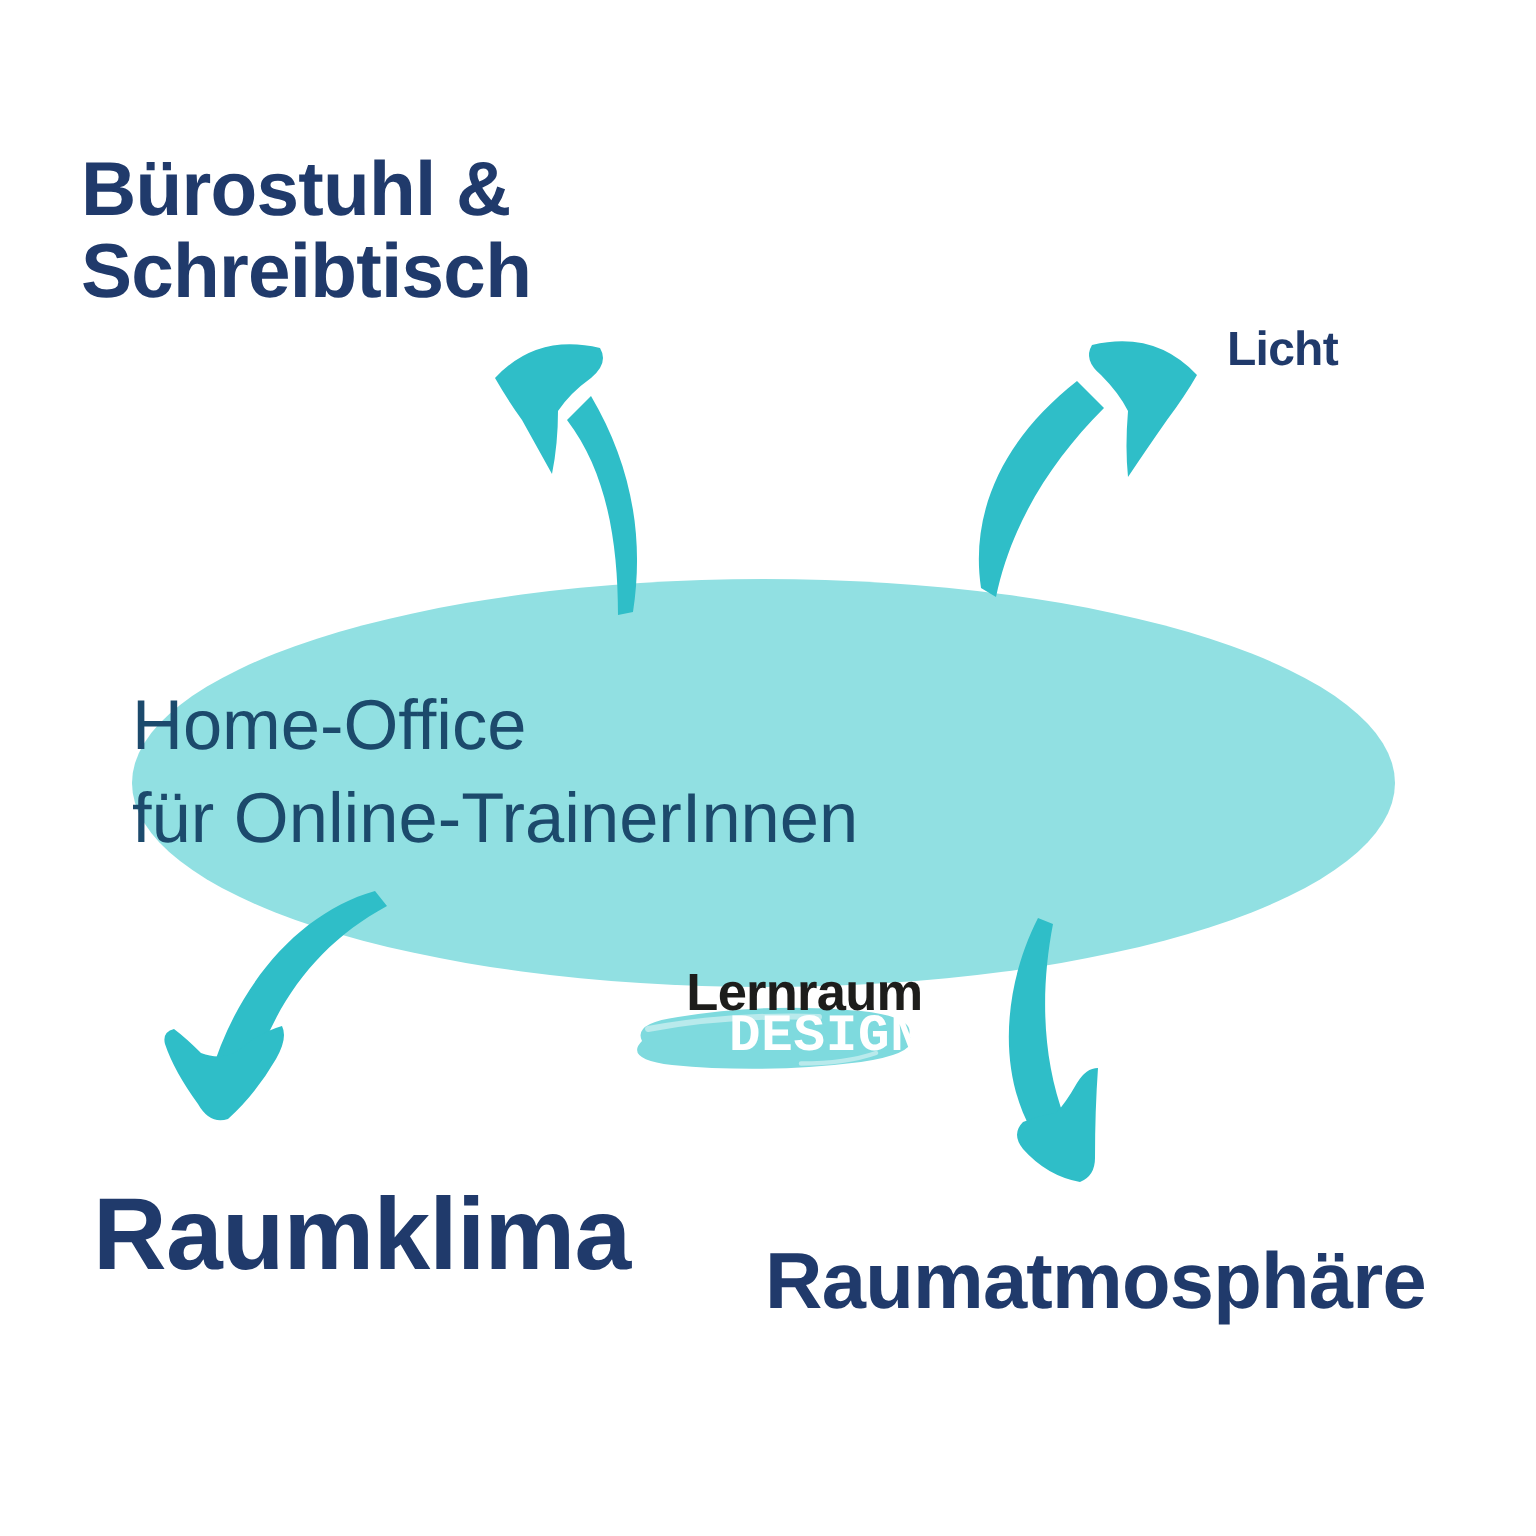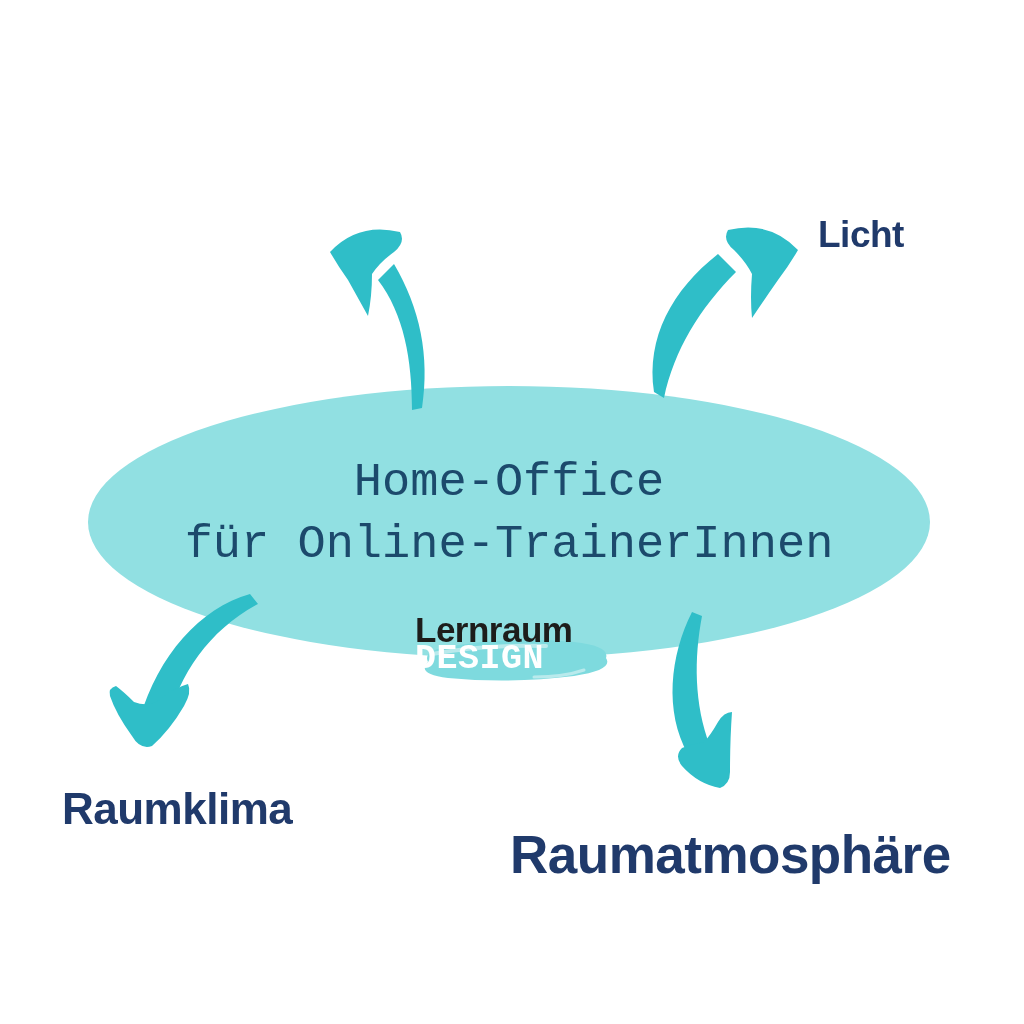--- a/index.html
+++ b/index.html
@@ -16,22 +16,21 @@
     left: 88px; top: 386px;
     width: 842px; height: 272px;
     border-radius: 50%;
     background: var(--ellipse, #91e0e2);
     z-index: 1;
   }
   .center-text {
     position: absolute;
     left: 88px; top: 452px;
     width: 842px;
-    text-align: center;
-    font-family: Liberation Mono, monospace;
+    font-family: Liberation Sans, sans-serif;
     font-size: 47px;
     line-height: 1.32;
     color: var(--center_text, #1c4a6c);
     z-index: 3;
   }
   .center-text span { display: block; }
   .arrow-svg { position: absolute; z-index: 2; }
   .arrow-fill { fill: var(--arrow, #2fbec8); }
   .arrow-tl { left: 320px; top: 210px; }
   .arrow-tr { left: 610px; top: 210px; }
@@ -39,24 +38,24 @@
   .arrow-br { left: 630px; top: 600px; }
   .label {
     position: absolute;
     font-weight: 700;
     color: var(--label_text, #203a6b);
     letter-spacing: -0.5px;
     z-index: 3;
   }
   .label span { display: block; }
   .label-tl { left: 54px;  top: 98px;  font-size: 51px; line-height: 1.08; }
-  .label-tr { left: 818px; top: 214px; font-size: 37px; }
-  .label-bl { left: 62px;  top: 784px; font-size: 44px; }
+  .label-tr { left: 818px; top: 214px; font-size: 32px; }
+  .label-bl { left: 62px;  top: 784px; font-size: 68px; }
   .label-br { left: 510px; top: 826px; font-size: 53px; line-height: 1.1; text-align: center; }
-  .logo { position: absolute; left: 415px; top: 612px; width: 200px; text-align: left; z-index: 3; }
+  .logo { position: absolute; left: 415px; top: 644px; width: 200px; text-align: right; z-index: 3; }
   .logo-line1 {
     position: relative;
     font-size: 35px; font-weight: 700; line-height: 1;
     letter-spacing: -0.5px;
     color: var(--logo_text, #1d1d1b);
     z-index: 5;
   }
   .logo-line2 {
     position: relative;
     margin-top: -5px;
@@ -95,20 +94,24 @@
   <svg class="arrow-svg arrow-bl" width="200" height="220" viewBox="0 0 200 220">
     <path class="arrow-fill" d="M 150 14 C 100 28, 58 76, 40 138 L 66 146 C 80 92, 110 50, 158 24 Z"></path>
     <path class="arrow-fill" d="M 16 106 Q 24 112, 34 122 Q 50 128, 62 118 Q 74 108, 88 104 Q 92 112, 84 126 Q 70 150, 52 166 Q 40 170, 32 156 Q 16 134, 10 116 Q 8 108, 16 106 Z"></path>
   </svg>
 
   <svg class="arrow-svg arrow-br" width="200" height="220" viewBox="0 0 200 220">
     <path class="arrow-fill" d="M 62 12 C 40 55, 34 112, 58 154 L 80 146 C 64 104, 64 58, 72 16 Z"></path>
     <path class="arrow-fill" d="M 52 148 Q 44 156, 52 166 Q 68 184, 90 188 Q 100 184, 100 172 Q 100 140, 102 112 Q 94 112, 88 122 Q 80 136, 74 142 Q 62 144, 52 148 Z"></path>
   </svg>
 
+  <div class="label label-tl">
+    <span>Bürostuhl &amp;</span>
+    <span>Schreibtisch</span>
+  </div>
 
   <div class="label label-tr">Licht</div>
 
   <div class="label label-bl">Raumklima</div>
 
   <div class="label label-br">
     <span>Raumatmosphäre</span>
   </div>
 
   <div class="logo">

